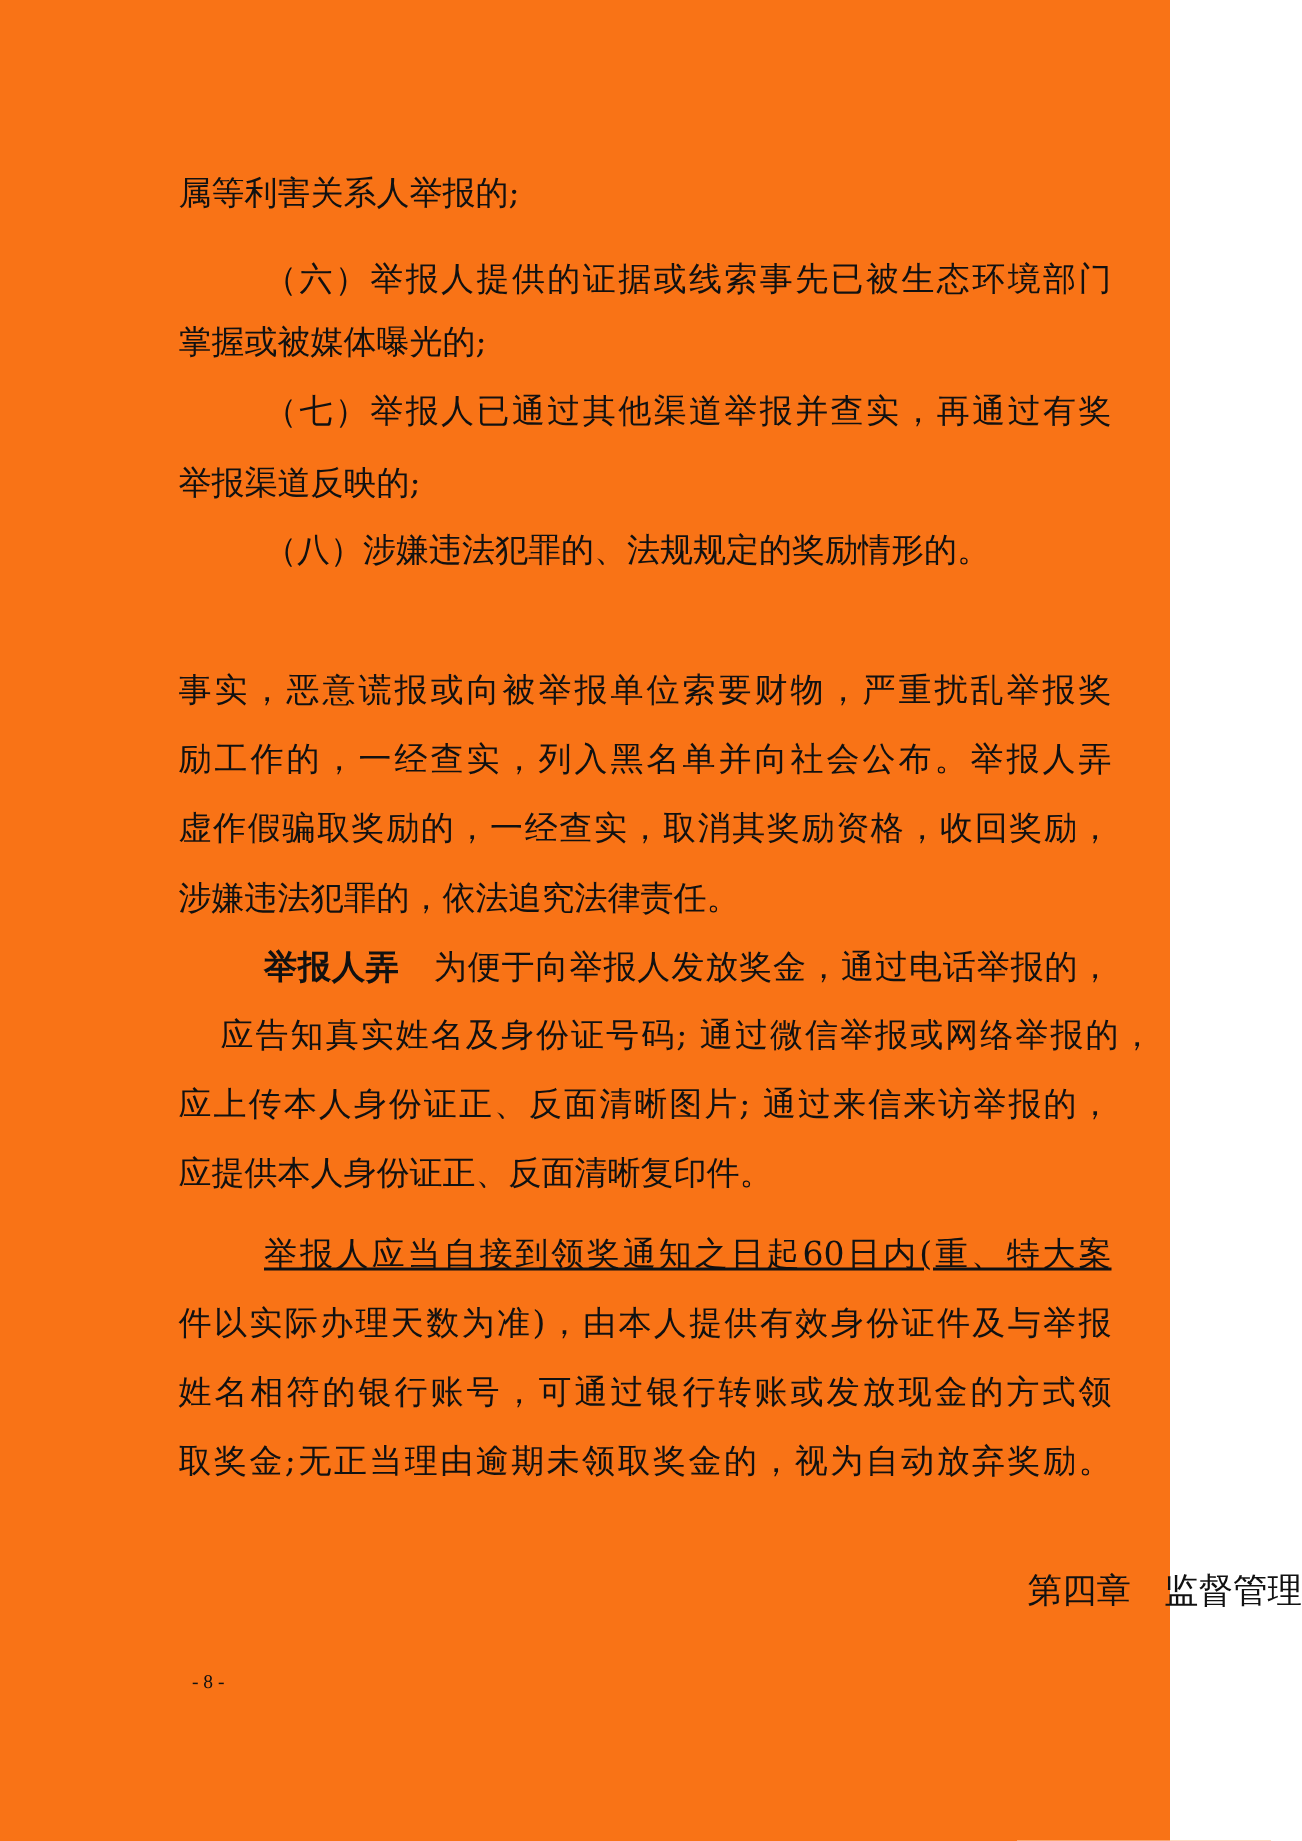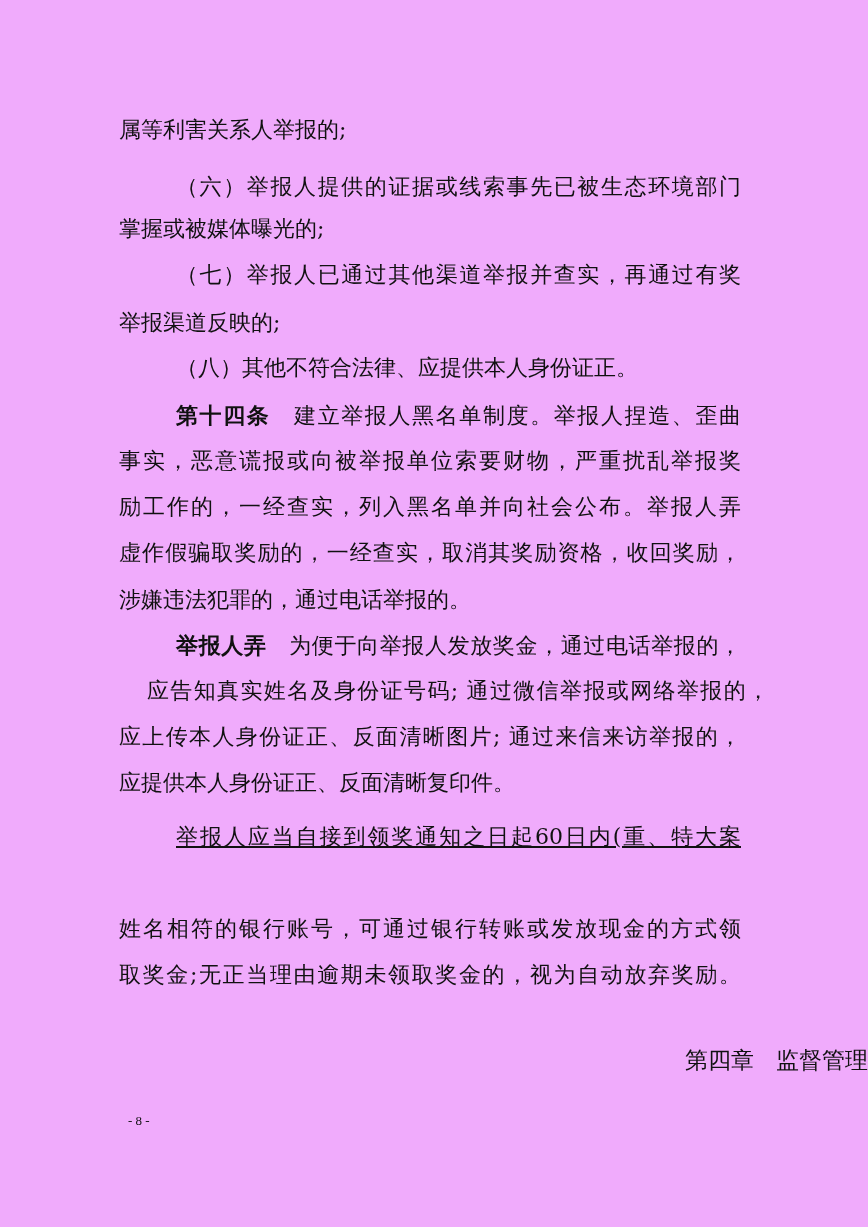--- a/index.html
+++ b/index.html
@@ -1,18 +1,18 @@
 <!DOCTYPE html>
 <html><head>
 <meta charset="utf-8">
 <style>
   html, body { margin: 0; padding: 0; background: #ffffff; }
   body { width: 868px; height: 1227px; position: relative; overflow: hidden;
          font-family: "DejaVu Serif", "Liberation Serif", serif; color: #111; }
-  .page { position: absolute; left: 0; top: 0; width: 868px; height: 1227px; background: #f0abfc; }
+  .page { position: absolute; left: 0; top: 0; width: 780px; height: 1227px; background: #f97316; }
   .line { position: absolute; left: 119px; width: 622px; font-size: 22px; line-height: 30px;
           white-space: nowrap; text-align: justify; text-align-last: justify; letter-spacing: 0px; }
   .line.last { text-align-last: left; }
   .indent { left: 176px; width: 565px; }
   .bold { font-weight: bold; }
   .gap { display: inline-block; width: 22px; }
   .chapter { position: absolute; left: 0; width: 868px; text-align: right; top: 1045px;
              font-family: "DejaVu Sans", "Liberation Sans", sans-serif; font-size: 23px; }
   .chapter .sp { display: inline-block; width: 22px; }
   .pagenum { position: absolute; left: 128px; top: 1113px; font-size: 13px;
@@ -21,38 +21,36 @@
 </head>
 <body>
 
 <div class="page">
 
   <div class="line last" style="top:115px;">属等利害关系人举报的;</div>
   <div class="line indent" style="top:172px;">（六）举报人提供的证据或线索事先已被生态环境部门</div>
   <div class="line indent" style="top:260px;">（七）举报人已通过其他渠道举报并查实，再通过有奖</div>
   <div class="line last" style="top:214px;">掌握或被媒体曝光的;</div>
   <div class="line last" style="top:308px;">举报渠道反映的;</div>
-  <div class="line indent last" style="top:353px;">（八）其他不符合法律、应提供本人身份证正。</div>
+  <div class="line indent last" style="top:353px;">（八）涉嫌违法犯罪的、法规规定的奖励情形的。</div>
 
-  <div class="line indent" style="top:400px;">
-    <span class="bold">第十四条</span><span class="gap"></span><span>建立举报人黑名单制度。举报人捏造、歪曲</span>
-  </div>
   <div class="line" style="top:492px;">励工作的，一经查实，列入黑名单并向社会公布。举报人弄</div>
   <div class="line" style="top:446px;">事实，恶意谎报或向被举报单位索要财物，严重扰乱举报奖</div>
   <div class="line" style="top:538px;">虚作假骗取奖励的，一经查实，取消其奖励资格，收回奖励，</div>
-  <div class="line last" style="top:585px;">涉嫌违法犯罪的，通过电话举报的。</div>
+  <div class="line last" style="top:585px;">涉嫌违法犯罪的，依法追究法律责任。</div>
 
   <div class="line indent" style="top:630px;">
     <span class="bold">举报人弄</span><span class="gap"></span><span>为便于向举报人发放奖金，通过电话举报的，</span>
   </div>
   <div class="line" style="top:676px;margin-left:28px;">应告知真实姓名及身份证号码; 通过微信举报或网络举报的，</div>
   <div class="line" style="top:722px;">应上传本人身份证正、反面清晰图片; 通过来信来访举报的，</div>
   <div class="line last" style="top:768px;">应提供本人身份证正、反面清晰复印件。</div>
 
   <div class="line indent" style="top:822px;text-decoration:underline;">举报人应当自接到领奖通知之日起60日内(重、特大案</div>
+  <div class="line" style="top:868px;">件以实际办理天数为准)，由本人提供有效身份证件及与举报</div>
   <div class="line" style="top:914px;">姓名相符的银行账号，可通过银行转账或发放现金的方式领</div>
   <div class="line" style="top:960px;">取奖金;无正当理由逾期未领取奖金的，视为自动放弃奖励。</div>
 
   <div class="chapter">
     <span>第四章</span><span class="sp"></span><span>监督管理</span>
   </div>
 
   <div class="pagenum">- 8 -</div>
 </div>
 

